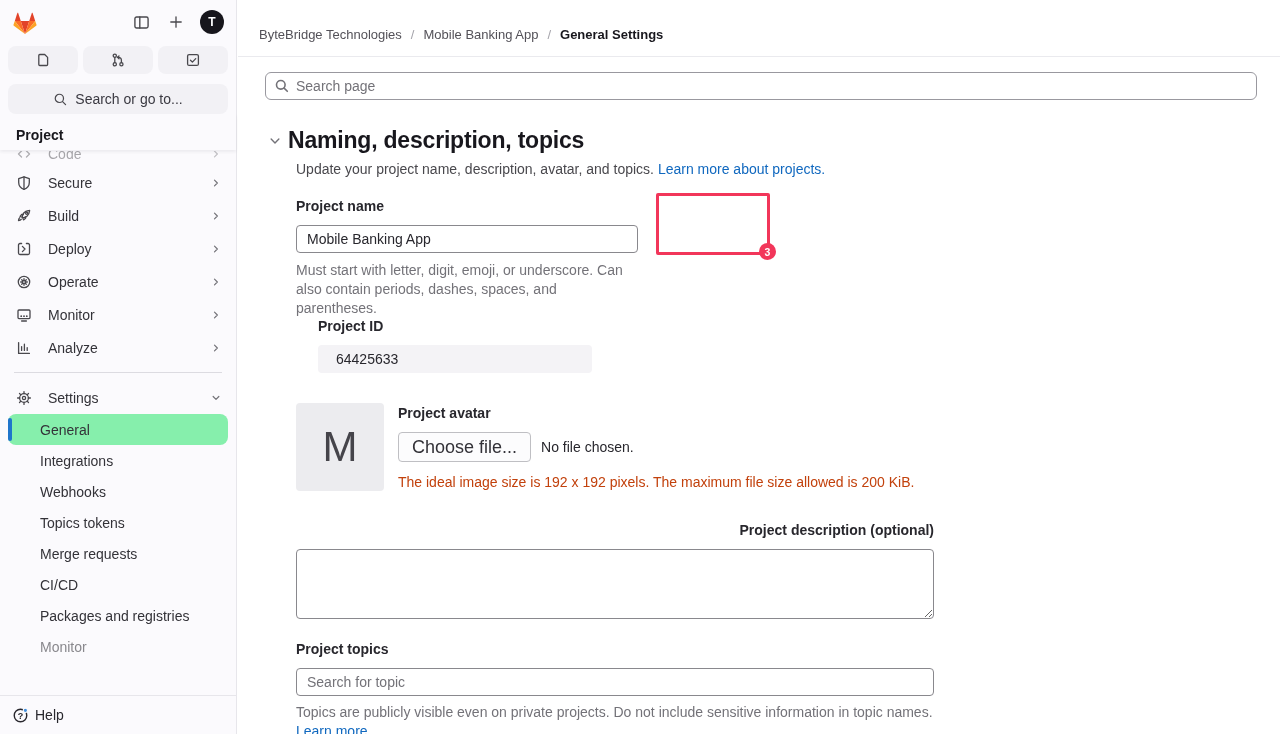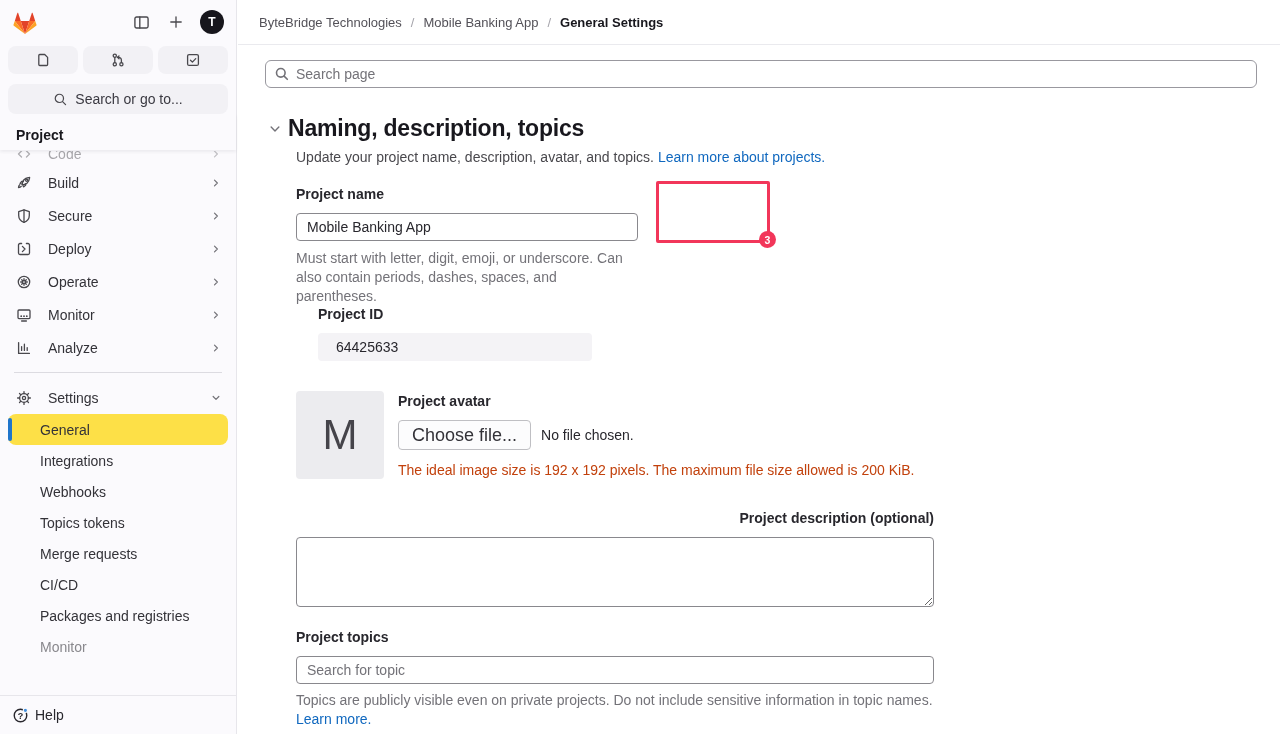--- a/index.html
+++ b/index.html
@@ -28,30 +28,30 @@
   .sb-item-clip .sb-item { margin-top:-14px; }
   .sb-item { height:33px; margin:0 8px; padding:0 6px 0 8px; border-radius:8px;
     display:flex; align-items:center; cursor:pointer; }
   .sb-item .nav-ic { width:16px; height:16px; flex:0 0 16px; }
   .sb-item .lbl { margin-left:16px; font-size:14px; color:#333238; }
   .sb-item .chev { margin-left:auto; width:12px; height:12px; }
   .sb-divider { border:none; border-top:1px solid #dcdbe1; margin:8px 14px; }
   .sb-sub { }
   .sb-subitem { height:31px; margin:0 8px; border-radius:8px; display:flex; align-items:center;
     padding-left:32px; font-size:14px; color:#333238; cursor:pointer; position:relative; }
-  .sb-subitem.active { background:#fde047; }
+  .sb-subitem.active { background:#86efac; }
   .sb-subitem.active .active-bar { position:absolute; left:0; top:4px; bottom:4px; width:4px;
     border-radius:3px; background:#1f75cb; }
   .sb-subitem.muted { color:#89888d; }
   .sb-footer { margin-top:auto; border-top:1px solid #e7e6eb; padding:8px 12px; }
   .help-row { display:flex; align-items:center; gap:6px; font-size:14px; color:#28272d;
     cursor:pointer; height:22px; }
 
   
-  .main { position:absolute; left:238px; top:0; width:1042px; height:662px; background:#fff; }
+  .main { position:absolute; left:238px; top:12px; width:1042px; height:662px; background:#fff; }
   .breadcrumb-bar { height:45px; border-bottom:1px solid #eaeaee; display:flex; align-items:center;
     padding-left:21px; font-size:13px; color:#535158; }
   .breadcrumb-bar .sep { margin:0 9px; color:#a5a4ab; }
   .breadcrumb-bar .crumb { cursor:pointer; }
   .breadcrumb-bar .crumb.current { font-weight:bold; color:#18171d; cursor:default; }
 
   .page-search { margin:15px 23px 0 27px; position:relative; }
   .page-search input { width:100%; height:28px; border:1px solid #99989f; border-radius:6px;
     padding:0 10px 0 30px; font-size:14px; color:#28272d; outline:none;
     font-family:"Liberation Sans","DejaVu Sans",sans-serif; }
@@ -178,37 +178,37 @@
           </svg>
         <span class="lbl">Code</span>
         <svg class="chevron chev" viewBox="0 0 16 16">
             <path d="M6 4.2 9.8 8 6 11.8"></path>
           </svg>
       </div>
     </div>
 
     <div class="sb-item">
       <svg class="stroke nav-ic" viewBox="0 0 16 16">
+          <path d="M8 1.8l5.3 1.9v3.9c0 3.3-2.2 5.7-5.3 6.8-3.1-1.1-5.3-3.5-5.3-6.8V3.7z"></path>
+          <path d="M8 1.8v12.6"></path>
+        </svg>
+      <span class="lbl">Secure</span>
+      <svg class="chevron chev" viewBox="0 0 16 16">
+          <path d="M6 4.2 9.8 8 6 11.8"></path>
+        </svg>
+    </div>
+    <div class="sb-item">
+      <svg class="stroke nav-ic" viewBox="0 0 16 16">
           <path d="M6.5 9.5C5.6 6.9 7.9 3.1 13.1 2.4c.5-.1.6.1.5.5C12.9 8.1 9.1 10.4 6.5 9.5z"></path>
           <circle cx="10.7" cy="5.3" r="1.1"></circle>
           <path d="M6.6 9.4 4.1 8.5 5.7 6.4l1.7.3"></path>
           <path d="M6.6 9.4l.9 2.5 2.1-1.6-.3-1.7"></path>
           <path d="M5.2 11.3c-.6.8-1.8 1.1-2.7 1.2.1-.9.4-2.1 1.2-2.7"></path>
         </svg>
       <span class="lbl">Build</span>
-      <svg class="chevron chev" viewBox="0 0 16 16">
-          <path d="M6 4.2 9.8 8 6 11.8"></path>
-        </svg>
-    </div>
-    <div class="sb-item">
-      <svg class="stroke nav-ic" viewBox="0 0 16 16">
-          <path d="M8 1.8l5.3 1.9v3.9c0 3.3-2.2 5.7-5.3 6.8-3.1-1.1-5.3-3.5-5.3-6.8V3.7z"></path>
-          <path d="M8 1.8v12.6"></path>
-        </svg>
-      <span class="lbl">Secure</span>
       <svg class="chevron chev" viewBox="0 0 16 16">
           <path d="M6 4.2 9.8 8 6 11.8"></path>
         </svg>
     </div>
     <div class="sb-item">
       <svg class="stroke nav-ic" viewBox="0 0 16 16">
           <path d="M5.6 2.5H4A1.5 1.5 0 0 0 2.5 4v8A1.5 1.5 0 0 0 4 13.5h8A1.5 1.5 0 0 0 13.5 12V4A1.5 1.5 0 0 0 12 2.5h-1.6"></path>
           <path d="M6.4 5.4 9 8 6.4 10.6"></path>
         </svg>
       <span class="lbl">Deploy</span>

